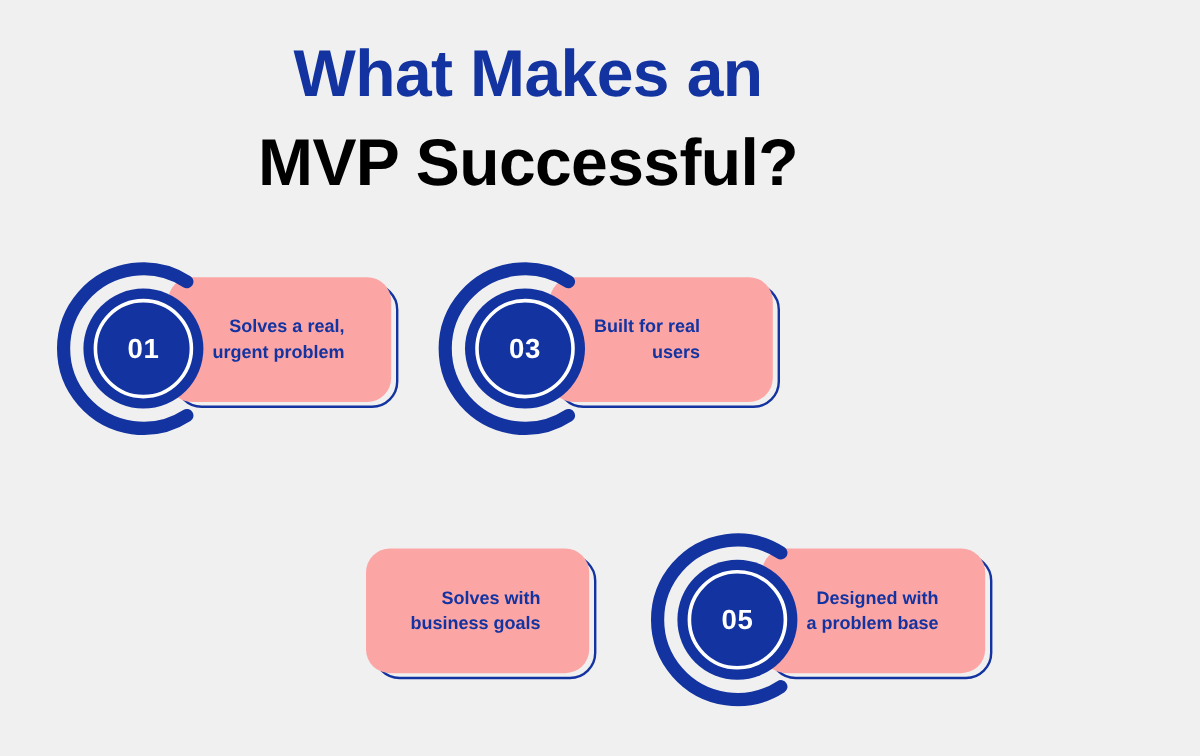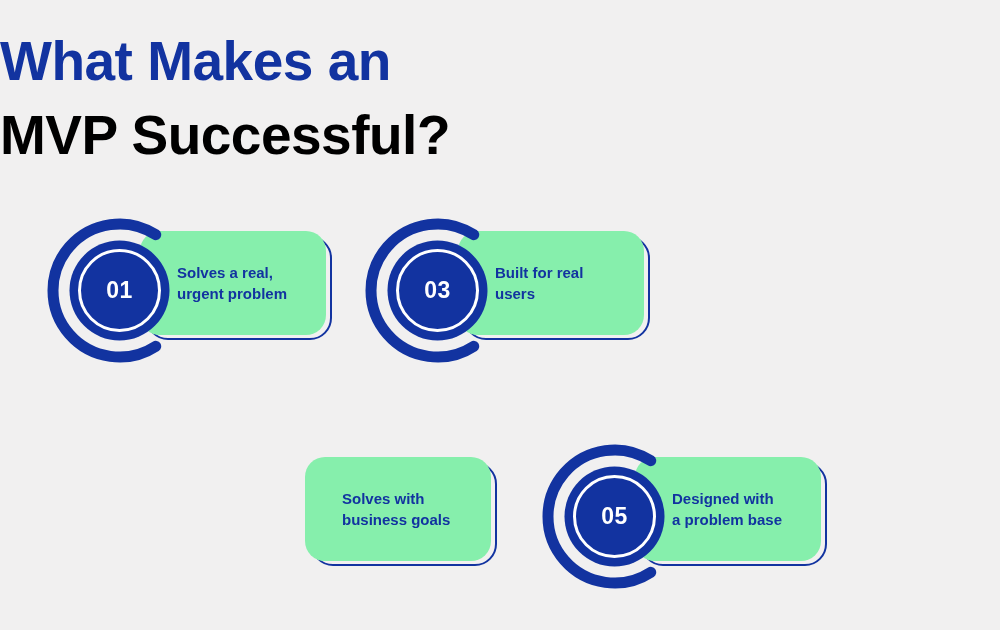--- a/index.html
+++ b/index.html
@@ -14,20 +14,21 @@
     overflow: hidden;
     position: relative;
   }
 
   
   #title {
     position: absolute;
     top: 24px;
     left: 0;
     width: 880px;
+    text-align: center;
   }
   #title .line {
     display: block;
     color: #1233a0;
     font-size: 55px;
     font-weight: 700;
     letter-spacing: -0.5px;
     line-height: 74px;
     white-space: nowrap;
   }
@@ -72,23 +73,24 @@
   }
   .panel-outline.green { border-color: #10b283; }
 
   
   .panel {
     position: absolute;
     left: 93px;
     top: 13px;
     width: 186px;
     height: 104px;
-    background: #86efac;
+    background: #fca5a5;
     border-radius: 20px;
     box-sizing: border-box;
+    text-align: right;
   }
 
   .panel-text {
     position: absolute;
     left: 37px;
     top: 0;
     height: 104px;
     width: 142px;
     display: flex;
     align-items: center;

